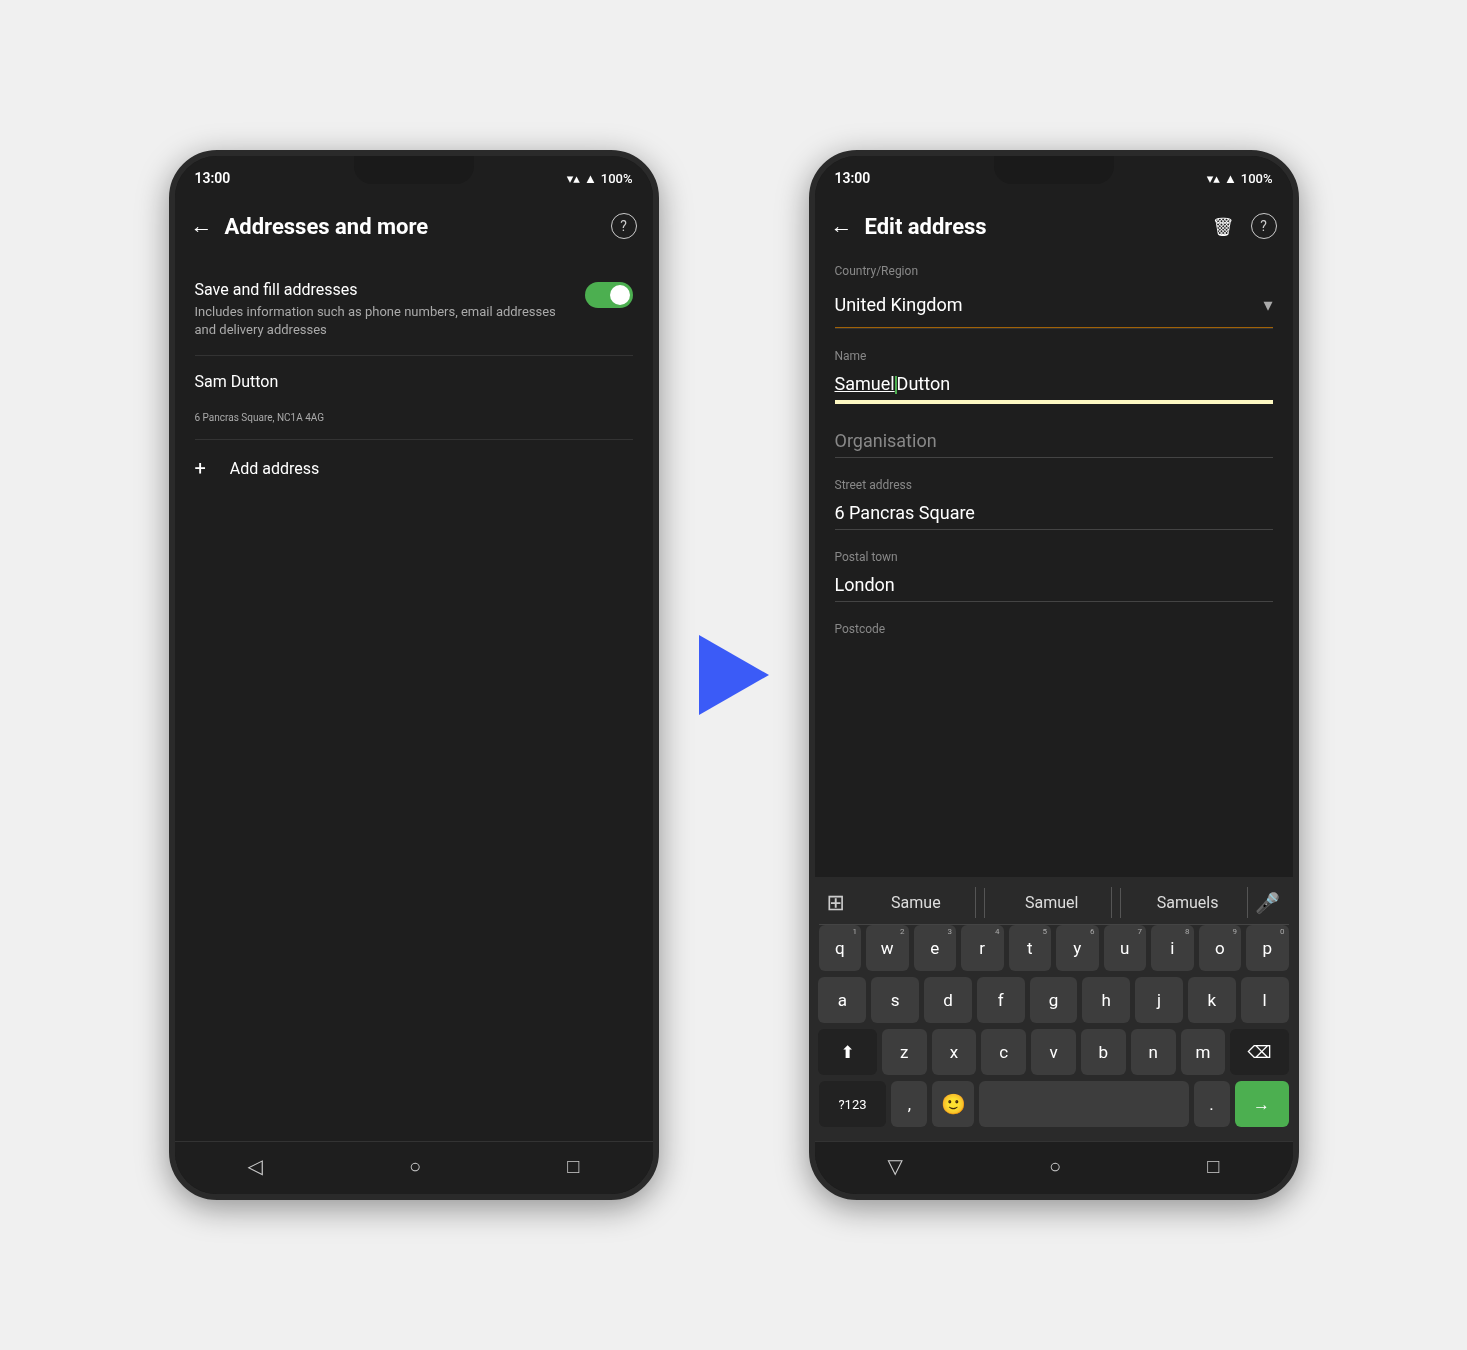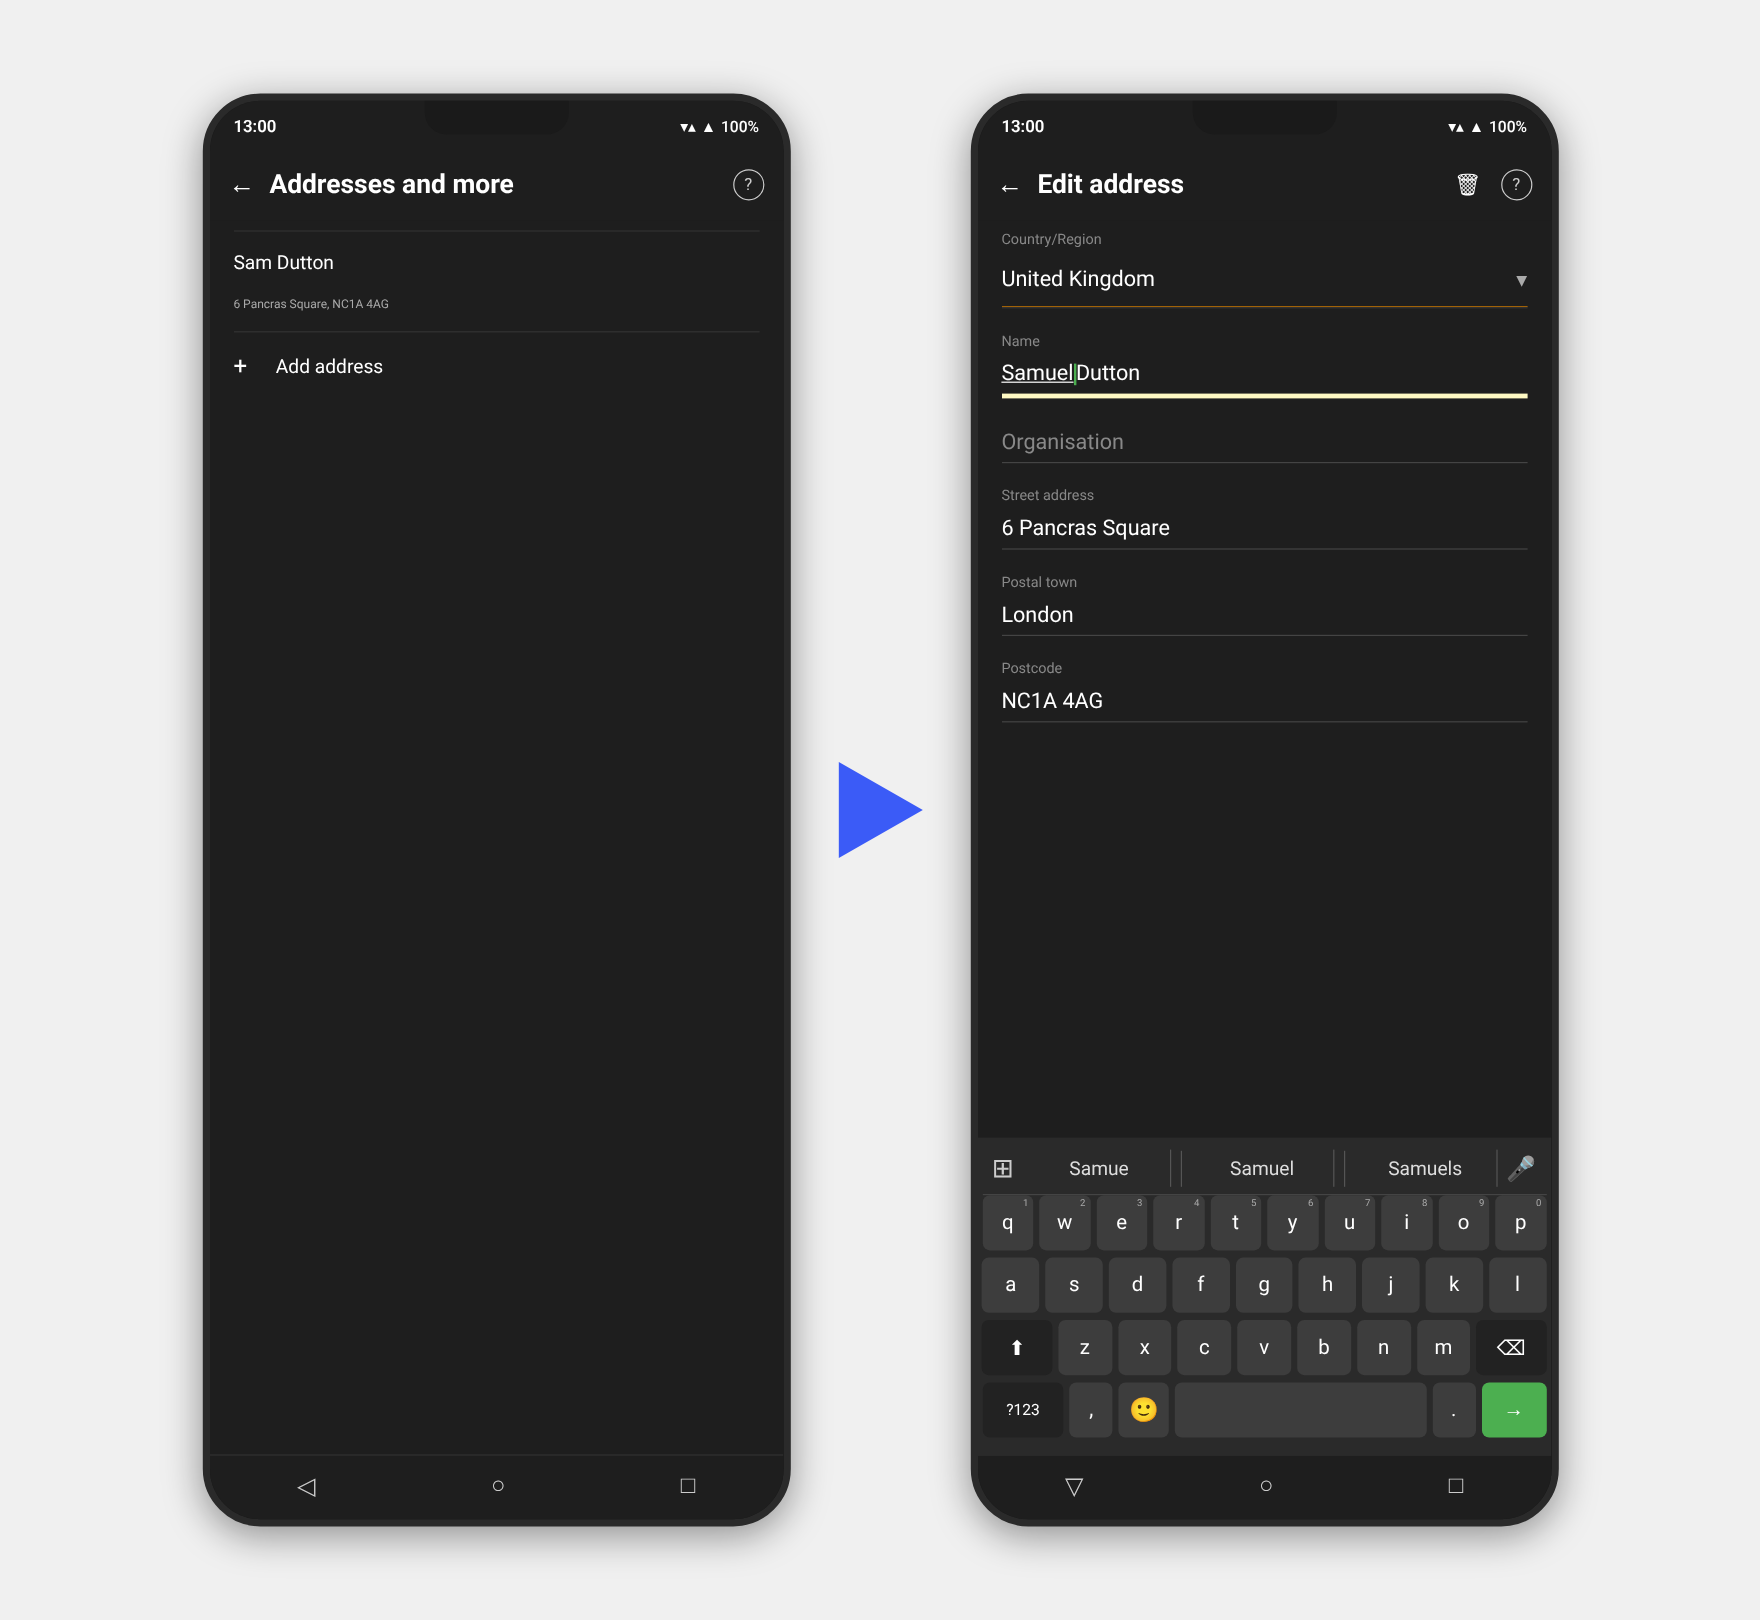--- a/index.html
+++ b/index.html
@@ -15,21 +15,21 @@
     }
 
     .phone-wrapper {
       display: flex;
       align-items: center;
       gap: 40px;
     }
 
     .phone {
       width: 490px;
-      height: 1194px;
+      height: 1050px;
       background: #1a1a1a;
       border-radius: 48px;
       border: 6px solid #2a2a2a;
       display: flex;
       flex-direction: column;
       overflow: hidden;
       position: relative;
       box-shadow: 0 8px 32px rgba(0,0,0,0.4);
     }
 
@@ -395,20 +395,27 @@
       <div class="app-bar">
         <span class="back-btn">←</span>
         <span class="app-bar-title">Addresses and more</span>
         <div class="app-bar-icons">
           <span style="border:1.5px solid #ccc; border-radius:50%; width:26px; height:26px; display:flex; align-items:center; justify-content:center; font-size:14px; color:#ccc;">?</span>
         </div>
       </div>
 
       <div class="content">
 
+        <div class="setting-row">
+          <div class="setting-text">
+            <div class="setting-title">Save and fill addresses</div>
+            <div class="setting-desc">Includes information such as phone numbers, email addresses and delivery addresses</div>
+          </div>
+          <div class="toggle"></div>
+        </div>
 
         <div class="divider"></div>
 
         <div class="address-item">
           <div class="address-name">Sam Dutton</div>
           <div class="address-detail">6 Pancras Square, NC1A 4AG</div>
         </div>
 
         <div class="divider"></div>
 
@@ -481,21 +488,20 @@
           <div class="field-value">6 Pancras Square</div>
         </div>
 
         <div class="field-group">
           <div class="field-label">Postal town</div>
           <div class="field-value">London</div>
         </div>
 
         <div class="field-group">
           <div class="field-label">Postcode</div>
-          <div class="field-value">NC1A 4AG</div>
         </div>
       </div>
 
       <div class="keyboard">
 
         <div class="suggestions-row">
           <span class="keyboard-icon">⊞</span>
           <span class="suggestion">Samue</span>
           <div class="divider-key"></div>
           <span class="suggestion">Samuel</span>

